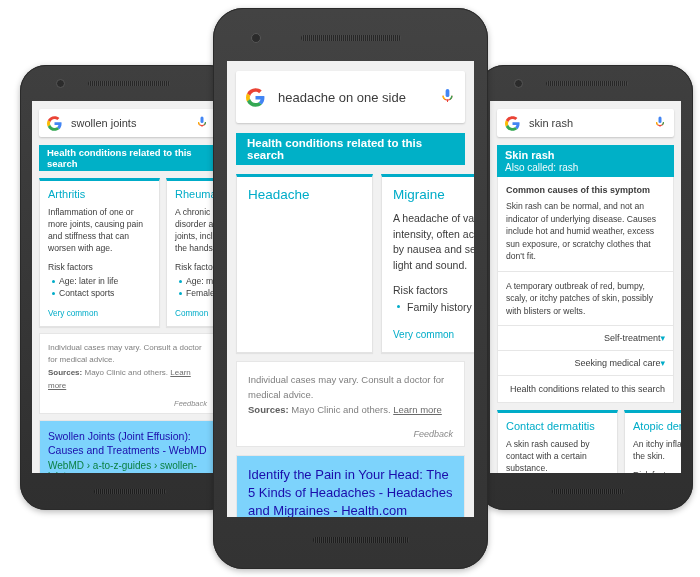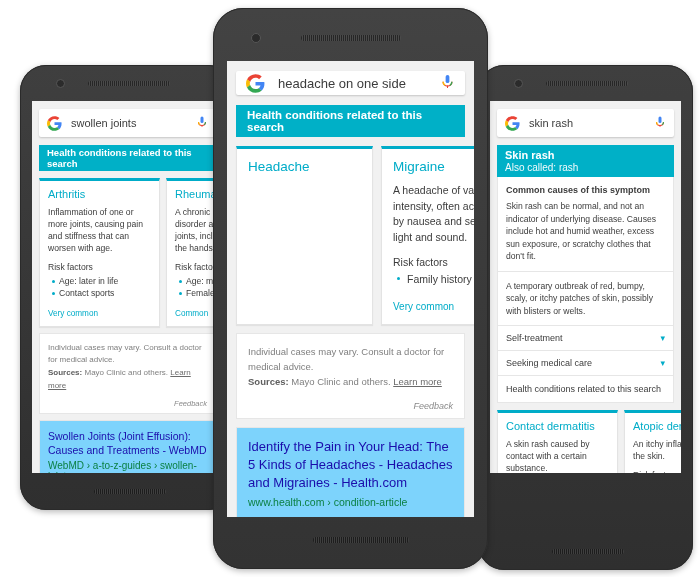--- a/index.html
+++ b/index.html
@@ -56,21 +56,21 @@
   .disc{color:#808080;}
   .disc b{color:#5f5f5f;}
   .disc u{text-decoration:underline;color:#6b6b6b;}
   .feedback{color:#8a8a8a;font-style:italic;text-align:right;}
 
   .result{background:#7dd3fc;border:1px solid #e6e6e6;box-sizing:border-box;}
   .result .t{color:#1a0dab;}
   .result .u{color:#0b8043;}
 
   .accordion{background:#fff;border:1px solid #e6e6e6;box-sizing:border-box;
-     display:flex;align-items:center;justify-content:space-between;color:#3c3c3c;}
+     display:flex;align-items:center;justify-content:flex-end;color:#3c3c3c;}
   .chev{color:#00ACC8;}
 
   .cardrow{display:flex;}
 </style>
 <style>.card li:before{width:3px;height:3px;left:4px;top:5px;}</style></head>
 <body>
 
 <div class="stage">
 
   <div class="phone side" style="left:20px;top:65px;width:215px;height:445px;">
@@ -142,21 +142,21 @@
 
         <div class="result" style="margin-top:6px;padding:8px;">
           <div class="t" style="font-size:10.5px;line-height:14px;">Swollen Joints (Joint Effusion): Causes and Treatments - WebMD</div>
           <div class="u" style="font-size:10px;margin-top:3px;">WebMD › a-to-z-guides › swollen-joints-...</div>
 
         </div>
       </div>
     </div>
   </div>
 
-  <div class="phone side" style="left:478px;top:65px;width:215px;height:505px;">
+  <div class="phone side" style="left:478px;top:65px;width:215px;height:445px;">
     <div class="bezel"></div>
     <div class="cam" style="left:36px;top:14px;"></div>
     <div class="speaker" style="left:68px;top:16px;width:82px;"></div>
     <div class="bottomspk" style="left:74px;bottom:16px;width:72px;"></div>
 
     <div class="screen" style="left:12px;top:36px;width:191px;height:372px;">
       <div class="page" style="padding:8px 7px 0 7px;box-sizing:border-box;">
 
         <div class="searchbar" style="height:28px;padding:0 8px;margin-bottom:8px;">
           <span class="glogo" style="width:15px;height:15px;margin-right:9px;">
@@ -224,21 +224,21 @@
 
   <div class="phone" style="left:213px;top:8px;width:275px;height:561px;z-index:5;border-radius:30px;">
     <div class="bezel" style="border-radius:30px;"></div>
     <div class="cam" style="left:38px;top:25px;width:8px;height:8px;"></div>
     <div class="speaker" style="left:88px;top:27px;width:100px;height:6px;"></div>
     <div class="bottomspk" style="left:100px;bottom:26px;width:96px;height:6px;"></div>
 
     <div class="screen" style="left:14px;top:53px;width:247px;height:456px;">
       <div class="page" style="padding:10px 9px 0 9px;box-sizing:border-box;">
 
-        <div class="searchbar" style="height:24px;padding:0 10px;margin-bottom:10px;">
+        <div class="searchbar" style="height:52px;padding:0 10px;margin-bottom:10px;">
           <span class="glogo" style="width:19px;height:19px;margin-right:13px;">
             <svg viewBox="0 0 48 48" width="19" height="19">
               <path fill="#EA4335" d="M24 9.5c3.5 0 6.6 1.2 9 3.6l6.7-6.7C35.6 2.6 30.2.5 24 .5 14.6.5 6.5 5.9 2.6 13.8l7.8 6.1C12.3 13.9 17.6 9.5 24 9.5z"></path>
               <path fill="#4285F4" d="M46.6 24.6c0-1.6-.1-3.1-.4-4.6H24v9h12.7c-.6 3-2.3 5.5-4.9 7.2l7.6 5.9c4.4-4.1 7.2-10.2 7.2-17.5z"></path>
               <path fill="#FBBC05" d="M10.4 28.6c-.5-1.4-.8-3-.8-4.6s.3-3.2.8-4.6l-7.8-6.1C1 16.6 0 20.2 0 24s1 7.4 2.6 10.7l7.8-6.1z"></path>
               <path fill="#34A853" d="M24 47.5c6.2 0 11.5-2 15.4-5.6l-7.6-5.9c-2.1 1.4-4.8 2.2-7.8 2.2-6.4 0-11.7-4.3-13.6-10.2l-7.8 6.1C6.5 42.1 14.6 47.5 24 47.5z"></path>
             </svg>
           </span>
           <span class="q" style="font-size:13px;">headache on one side</span>
           <span class="mic" style="width:15px;height:18px;">

